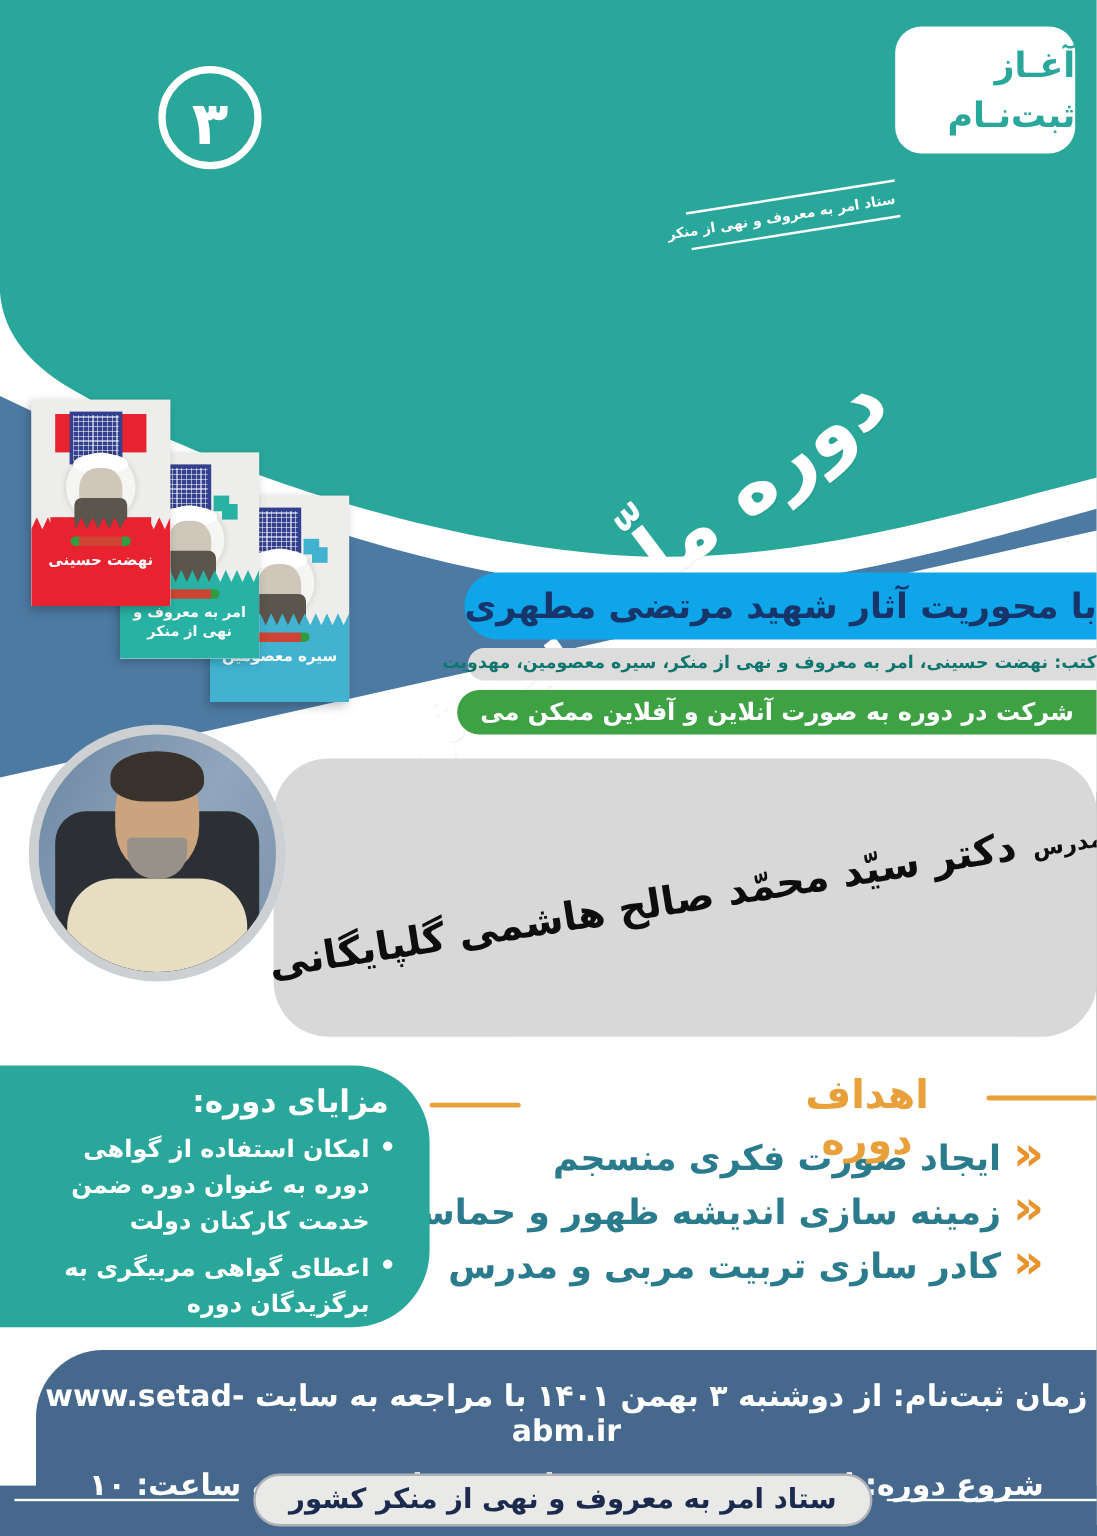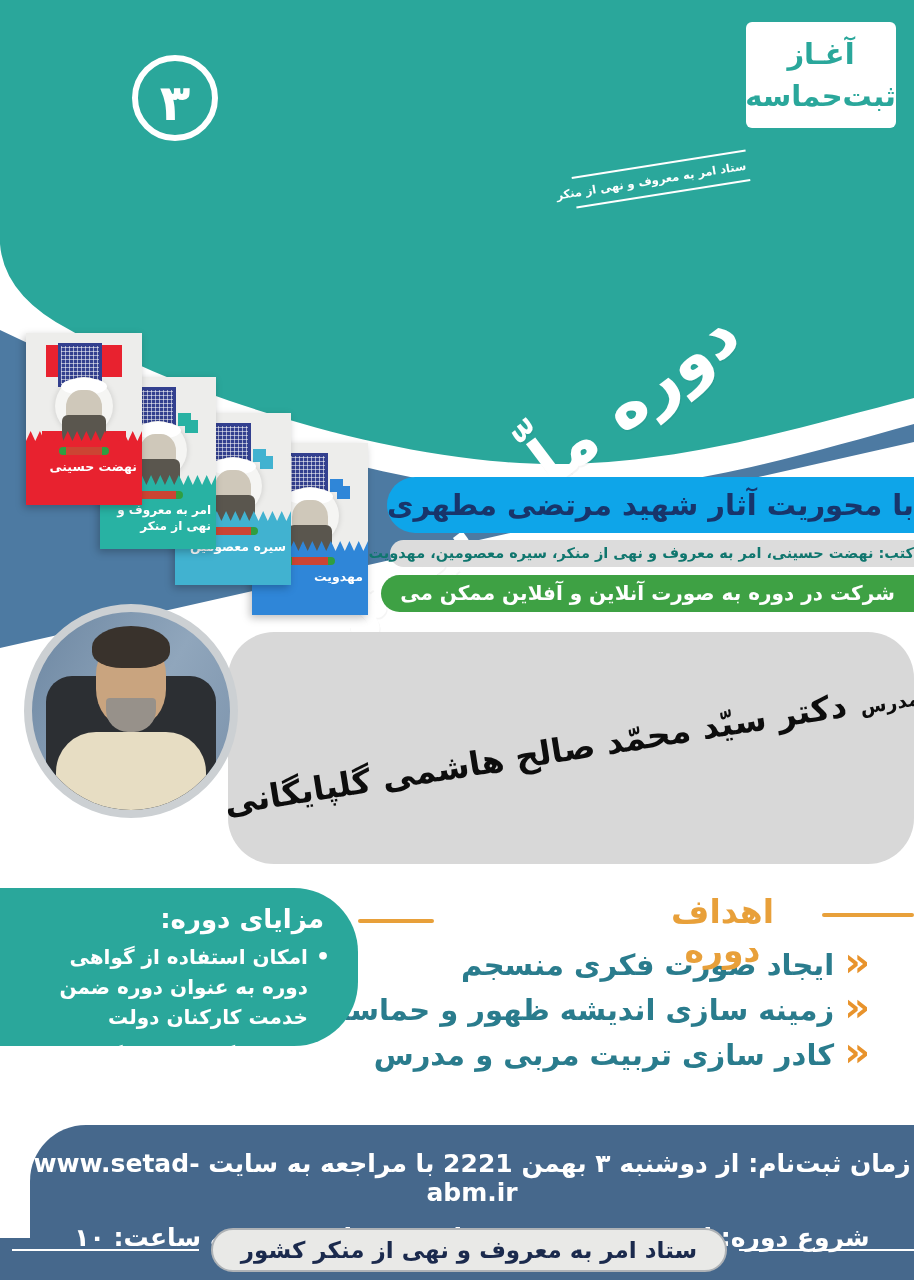--- a/index.html
+++ b/index.html
@@ -15,22 +15,22 @@
 
   
   .edition{
     position:absolute; left:132px; top:55px; width:86px; height:86px; z-index:3;
     border:6px solid #fff; border-radius:50%; color:#fff;
     font-size:50px; font-weight:bold; text-align:center; line-height:84px;
   }
   
   .reg-badge{
     position:absolute; left:746px; top:22px; width:150px; height:106px; z-index:3;
-    background:#fff; border-radius:6px; color:#2aa79b; font-weight:bold;
-    font-size:29px; text-align:center; display:flex; flex-direction:column;
+    background:#fff; border-radius:22px; color:#2aa79b; font-weight:bold;
+    font-size:29px; text-align:right; display:flex; flex-direction:column;
     justify-content:center; line-height:1.45; letter-spacing:.5px;
   }
   
   .org-logo{
     position:absolute; left:573px; top:163px; width:176px; z-index:3;
     transform:rotate(-9deg); border-top:2px solid #fff; border-bottom:2px solid #fff;
     padding:7px 2px; color:#fff; font-size:11.5px; font-weight:bold;
     text-align:center; white-space:nowrap;
   }
   
@@ -64,21 +64,21 @@
   .turb{ position:absolute; top:1px; left:50%; transform:translateX(-50%); width:46px; height:17px; background:#fff; border-radius:50%; }
   .face{ position:absolute; top:13px; left:50%; transform:translateX(-50%); width:36px; height:40px; background:#cfc8ba; border-radius:42%; }
   .beard{ position:absolute; top:38px; left:50%; transform:translateX(-50%); width:44px; height:38px; background:#5a564e; border-radius:6px 6px 20px 20px; }
   .band{
     position:absolute; left:0; right:0; bottom:0; height:74px; background:var(--c);
     clip-path:polygon(0 10px,4% 0,8% 10px,12% 0,16% 10px,20% 0,24% 10px,28% 0,32% 10px,36% 0,40% 10px,44% 0,48% 10px,52% 0,56% 10px,60% 0,64% 10px,68% 0,72% 10px,76% 0,80% 10px,84% 0,88% 10px,92% 0,96% 10px,100% 0,100% 100%,0 100%);
     color:#fff; text-align:center;
   }
   .minilabel{ width:50px; height:8px; margin:16px auto 4px; border-radius:4px;
     background:linear-gradient(90deg,#2f9e41 0 7px,#cc4433 7px calc(100% - 7px),#2f9e41 0); }
-  .bktitle{ font-size:12.5px; font-weight:bold; line-height:1.3; padding:0 5px;text-align:right; }
+  .bktitle{ font-size:12.5px; font-weight:bold; line-height:1.3; padding:0 5px; }
 
   
   .pill{ position:absolute; right:0; z-index:7; text-align:center; }
   .pill-yellow{ top:477px; width:527px; height:56px; background:#0ea5e9;
     border-radius:28px 0 0 28px; color:#18356b; font-size:29px; font-weight:bold; line-height:56px; }
   .pill-gray{ top:540px; width:524px; height:27px; background:#dcdcdc;
     border-radius:14px 0 0 14px; color:#0f766e; font-size:14.5px; font-weight:bold; line-height:27px; white-space:nowrap; }
   .pill-green{ top:575px; width:533px; height:37px; background:#3ea144;
     border-radius:19px 0 0 19px; color:#fff; font-size:20px; font-weight:bold; line-height:37px; }
 
@@ -106,21 +106,21 @@
     color:#e8a03a; font-size:33px; font-weight:bold; text-align:center; }
   .obj-line-r{ position:absolute; left:822px; top:913px; width:92px; height:4px; background:#e8a03a; border-radius:2px; }
   .obj-line-l{ position:absolute; left:358px; top:919px; width:76px; height:4px; background:#e8a03a; border-radius:2px; }
   .obj-items{ position:absolute; right:44px; top:948px; width:580px; }
   .obj-item{ display:flex; align-items:center; gap:10px; margin-bottom:11px;
     color:#2a7c8d; font-size:29px; font-weight:bold; }
   .chev{ color:#e8932c; font-size:40px; font-weight:bold; line-height:1; margin-top:-6px; }
 
   
   .benefits{
-    position:absolute; left:0; top:888px; width:358px; height:158px; z-index:2;
+    position:absolute; left:0; top:888px; width:358px; height:218px; z-index:2;
     background:#2aa79b; border-radius:0 64px 64px 0; color:#fff;
     padding:16px 28px 0 20px;
   }
   .ben-title{ font-size:26px; font-weight:bold; margin-bottom:8px; padding-right:6px; }
   .ben-item{ display:flex; gap:8px; font-size:20px; font-weight:bold; line-height:1.5; margin-bottom:9px; }
   .dot{ font-size:22px; line-height:1.4; }
 
   
   .reg-box{
     position:absolute; left:30px; top:1125px; width:884px; height:155px; z-index:1;
@@ -147,21 +147,21 @@
     <path fill="#4d7aa2" d="M0,330 C170,412 350,478 505,490 C650,502 790,458 914,424 L914,442 L0,648 Z"></path>
     <path fill="#2aa79b" d="M0,0 L914,0 L914,398 C790,430 650,474 505,462 C350,450 165,386 70,330 Q4,296 0,244 Z"></path>
   </svg>
 
   <div class="edition">
     <span>۳</span>
   </div>
 
   <div class="reg-badge">
     <span>آغـاز</span>
-    <span>ثبت‌حماسه</span>
+    <span>ثبت‌نـام</span>
   </div>
 
   <div class="org-logo">ستاد امر به معروف و نهی از منکر</div>
 
   <div class="main-title">دوره ملّی بینش معروف</div>
 
   <div class="book bk0">
     <div class="blockT"></div>
     <div class="pat"></div>
     <div class="blockB"></div>
@@ -197,34 +197,20 @@
       <div class="halo"></div>
         <div class="turb"></div>
       <div class="face"></div>
         <div class="beard"></div>
     </div>
     <div class="band">
       <div class="minilabel"></div>
       <div class="bktitle">سیره معصومین</div>
     </div>
   </div>
-  <div class="book bk3">
-    <div class="pat"></div>
-    <div class="stepsq"></div>
-    <div class="port">
-      <div class="halo"></div>
-        <div class="turb"></div>
-      <div class="face"></div>
-        <div class="beard"></div>
-    </div>
-    <div class="band">
-      <div class="minilabel"></div>
-      <div class="bktitle">مهدویت</div>
-    </div>
-  </div>
 
   <div class="pill pill-yellow">با محوریت آثار شهید مرتضی مطهری</div>
   <div class="pill pill-gray">کتب: نهضت حسینی، امر به معروف و نهی از منکر، سیره معصومین، مهدویت</div>
   <div class="pill pill-green">شرکت در دوره به صورت آنلاین و آفلاین ممکن می باشد.</div>
 
   <div class="inst-panel">
     <div class="inst-name">
       <span class="inst-role">مدرس</span>
       <span class="inst-big">دکتر سیّد محمّد صالح هاشمی گلپایگانی</span>
     </div>
@@ -264,21 +250,21 @@
     <div class="ben-item">
       <span class="dot">•</span>
       <span>اعطای گواهی مربیگری به برگزیدگان دوره</span>
     </div>
   </div>
 
   <div class="footer-strip"></div>
   <div class="reg-box">
     <div class="f-line">
       <span class="f-lbl">زمان ثبت‌نام:</span>
-      <span>از دوشنبه ۳ بهمن 2221 با مراجعه به سایت</span>
+      <span>از دوشنبه ۳ بهمن ۱۴۰۱ با مراجعه به سایت</span>
       <span class="f-url" dir="ltr">www.setad-abm.ir</span>
     </div>
     <div class="f-line">
       <span class="f-lbl">شروع دوره:</span>
       <span>از ۲۶ بهمن ۱۴۰۱ چهارشنبه های هر هفته ساعت: ۱۰</span>
     </div>
   </div>
   <div class="org-row">
     <div class="org-line"></div>
     <div class="org-pill">ستاد امر به معروف و نهی از منکر کشور</div>

